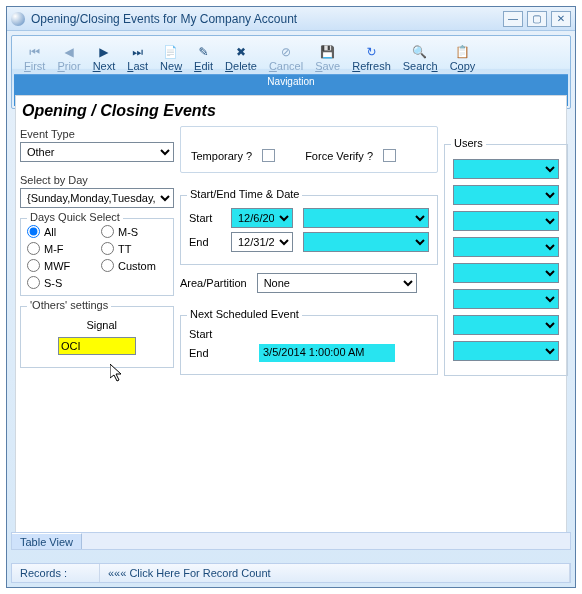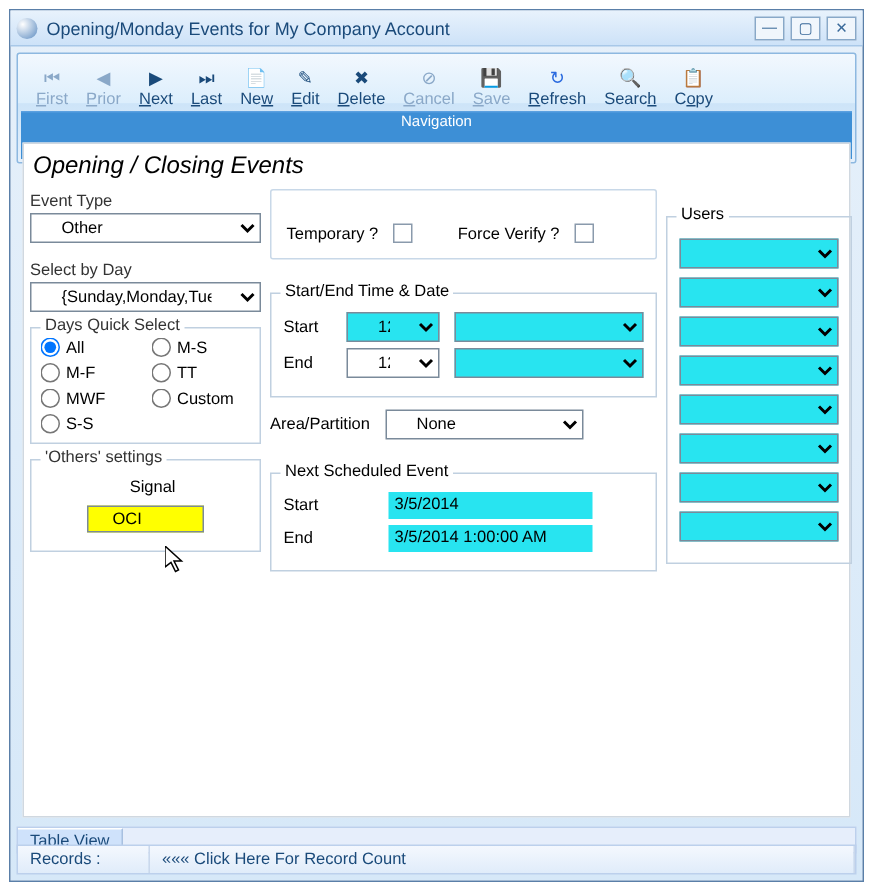--- a/index.html
+++ b/index.html
@@ -12,27 +12,27 @@
   .titlebar .cbtn { width: 20px; height: 16px; border: 1px solid #88a8c8; background: #f0f6fc; display: flex; align-items: center; justify-content: center; color: #3a6a9a; font-size: 10px; cursor: pointer; }
   .toolbar-wrap { margin: 4px; padding: 2px; border: 1px solid #8db8e0; background: linear-gradient(to bottom, #f2f8fe 0%, #dceefc 45%, #cde4f8 46%, #e4f0fc 100%); border-radius: 2px; }
   .toolbar { display: flex; align-items: flex-end; height: 36px; padding: 0 4px; }
   .tbtn { display: flex; flex-direction: column; align-items: center; justify-content: flex-end; padding: 2px 6px; cursor: pointer; color: #1a4a7a; }
   .tbtn .i { height: 16px; display: flex; align-items: center; justify-content: center; font-size: 12px; }
   .tbtn .l { font-size: 11px; }
   .tbtn.dis { color: #8aa8c8; }
   .tbtn .u { text-decoration: underline; }
   .navlabel { background: #3d8fd6; color: #fff; text-align: center; height: 32px; line-height: 14px; font-size: 10px; border-top: 1px solid #5aa0e0; position: relative; }
   .body { position: absolute; top: 88px; bottom: 42px; left: 8px; right: 8px; background: #fff; border: 1px solid #d0d8e0; padding: 4px; }
-  .header { font-size: 16px; font-weight: normal; font-style: italic; margin: 2px 0 6px 2px; }
+  .header { font-size: 16px; font-weight: bold; font-style: italic; margin: 2px 0 6px 2px; }
   .content { display: flex; gap: 6px; }
   .col1 { width: 158px; }
   .col2 { flex: 1; }
   .col3 { width: 124px; }
   .lbl { color: #333; margin: 2px 0; display: block; }
-  select, input[type=text] { border: 1px solid #7a8a9a; background: #fff; height: 20px; font-size: 11px; padding: 0 16px; }
+  select, input[type=text] { border: 1px solid #7a8a9a; background: #fff; height: 20px; font-size: 11px; padding: 0 2px; }
   select.wide { width: 154px; }
   .fieldset { border: 1px solid #c0d0e0; padding: 6px; margin-top: 10px; position: relative; }
   .fieldset .legend { position: absolute; top: -8px; left: 6px; background: #fff; padding: 0 3px; color: #333; }
   .radio-grid { display: grid; grid-template-columns: 1fr 1fr; gap: 4px 8px; }
   .radio-row { display: flex; align-items: center; gap: 4px; }
   .others { margin-top: 10px; }
   .orow { display: flex; align-items: center; gap: 6px; margin: 6px 0; flex-direction: column; }
   .orow .olbl { width: 40px; text-align: right; }
   .orow input { width: 78px; height: 18px; }
   .sig { background: #ffff00 !important; }
@@ -40,41 +40,41 @@
   .chk { width: 13px; height: 13px; border: 1px solid #8a9aac; background: #fff; display: inline-block; }
   .tempforce { display: flex; gap: 30px; padding: 22px 10px 10px 10px; border: 1px solid #c8d8e8; border-radius: 2px; margin-bottom: 6px; }
   .tf { display: flex; align-items: center; gap: 10px; }
   .fs { border: 1px solid #c0d0e0; padding: 8px; margin-bottom: 8px; position: relative; margin-top: 22px; }
   .fs .legend { position: absolute; top: -8px; left: 6px; background: #fff; padding: 0 3px; }
   .se-row { display: flex; align-items: center; gap: 10px; margin: 4px 0; }
   .se-row .slbl { width: 32px; }
   .date-sel { width: 62px; }
   .big-sel { width: 126px; }
   .area-row { display: flex; align-items: center; gap: 10px; margin: 8px 0; }
-  .area-row select { width: 132px; }
+  .area-row select { width: 160px; }
   .nse-row { display: flex; align-items: center; gap: 10px; margin: 4px 0; }
   .nse-row .nlbl { width: 60px; }
   .nse-val { width: 136px; height: 18px; padding: 2px 4px; }
   .users .urow { display: flex; justify-content: flex-end; margin: 6px 0; }
   .users select { width: 110px; }
-  .tab-strip { position: absolute; bottom: 18px; left: 4px; right: 4px; height: 18px; background: #e6eefb; border: 1px solid #bcd0ec; display: flex; align-items: stretch; }
+  .tab-strip { position: absolute; bottom: 37px; left: 4px; right: 4px; height: 18px; background: #e6eefb; border: 1px solid #bcd0ec; display: flex; align-items: stretch; }
   .tab-strip .tab { padding: 2px 8px; background: #cfe2fb; border-right: 1px solid #a8c0e0; border-top: 1px solid #fff; cursor: pointer; display: flex; align-items: center; color: #1a4a7a; }
   .statusbar { position: absolute; bottom: 4px; left: 4px; right: 4px; height: 20px; display: flex; border: 1px solid #bcd0ec; }
   .statusbar .cell { padding: 3px 8px; border-right: 1px solid #cad8ec; background: linear-gradient(to bottom, #f4f8fe, #e0ecfa); color: #1a4a7a; }
   .statusbar .cell.records { width: 88px; }
   .statusbar .cell.rest { flex: 1; }
   .cursor { position: absolute; width: 16px; height: 20px; pointer-events: none; }
 </style>
 </head>
 <body>
 
 <div class="window">
   <div class="titlebar">
     <div class="ticon"></div>
-    <div class="title">Opening/Monday Events for My Company Account</div>
+    <div class="title">Opening/Closing Events for My Company Account</div>
     <div class="ctrls">
       <div class="cbtn">—</div>
       <div class="cbtn">▢</div>
       <div class="cbtn">✕</div>
     </div>
   </div>
 
   <div class="toolbar-wrap">
     <div class="toolbar">
       <div class="tbtn dis">
@@ -211,21 +211,20 @@
 
         <div class="area-row">
           <span>Area/Partition</span>
           <select><option>None</option></select>
         </div>
 
         <div class="fs">
           <div class="legend">Next Scheduled Event</div>
           <div class="nse-row">
             <div class="nlbl">Start</div>
-            <div class="nse-val cyan">3/5/2014</div>
           </div>
           <div class="nse-row">
             <div class="nlbl">End</div>
             <div class="nse-val cyan">3/5/2014 1:00:00 AM</div>
           </div>
         </div>
       </div>
 
       <div class="col3">
         <div class="fs users" style="margin-top:18px">

